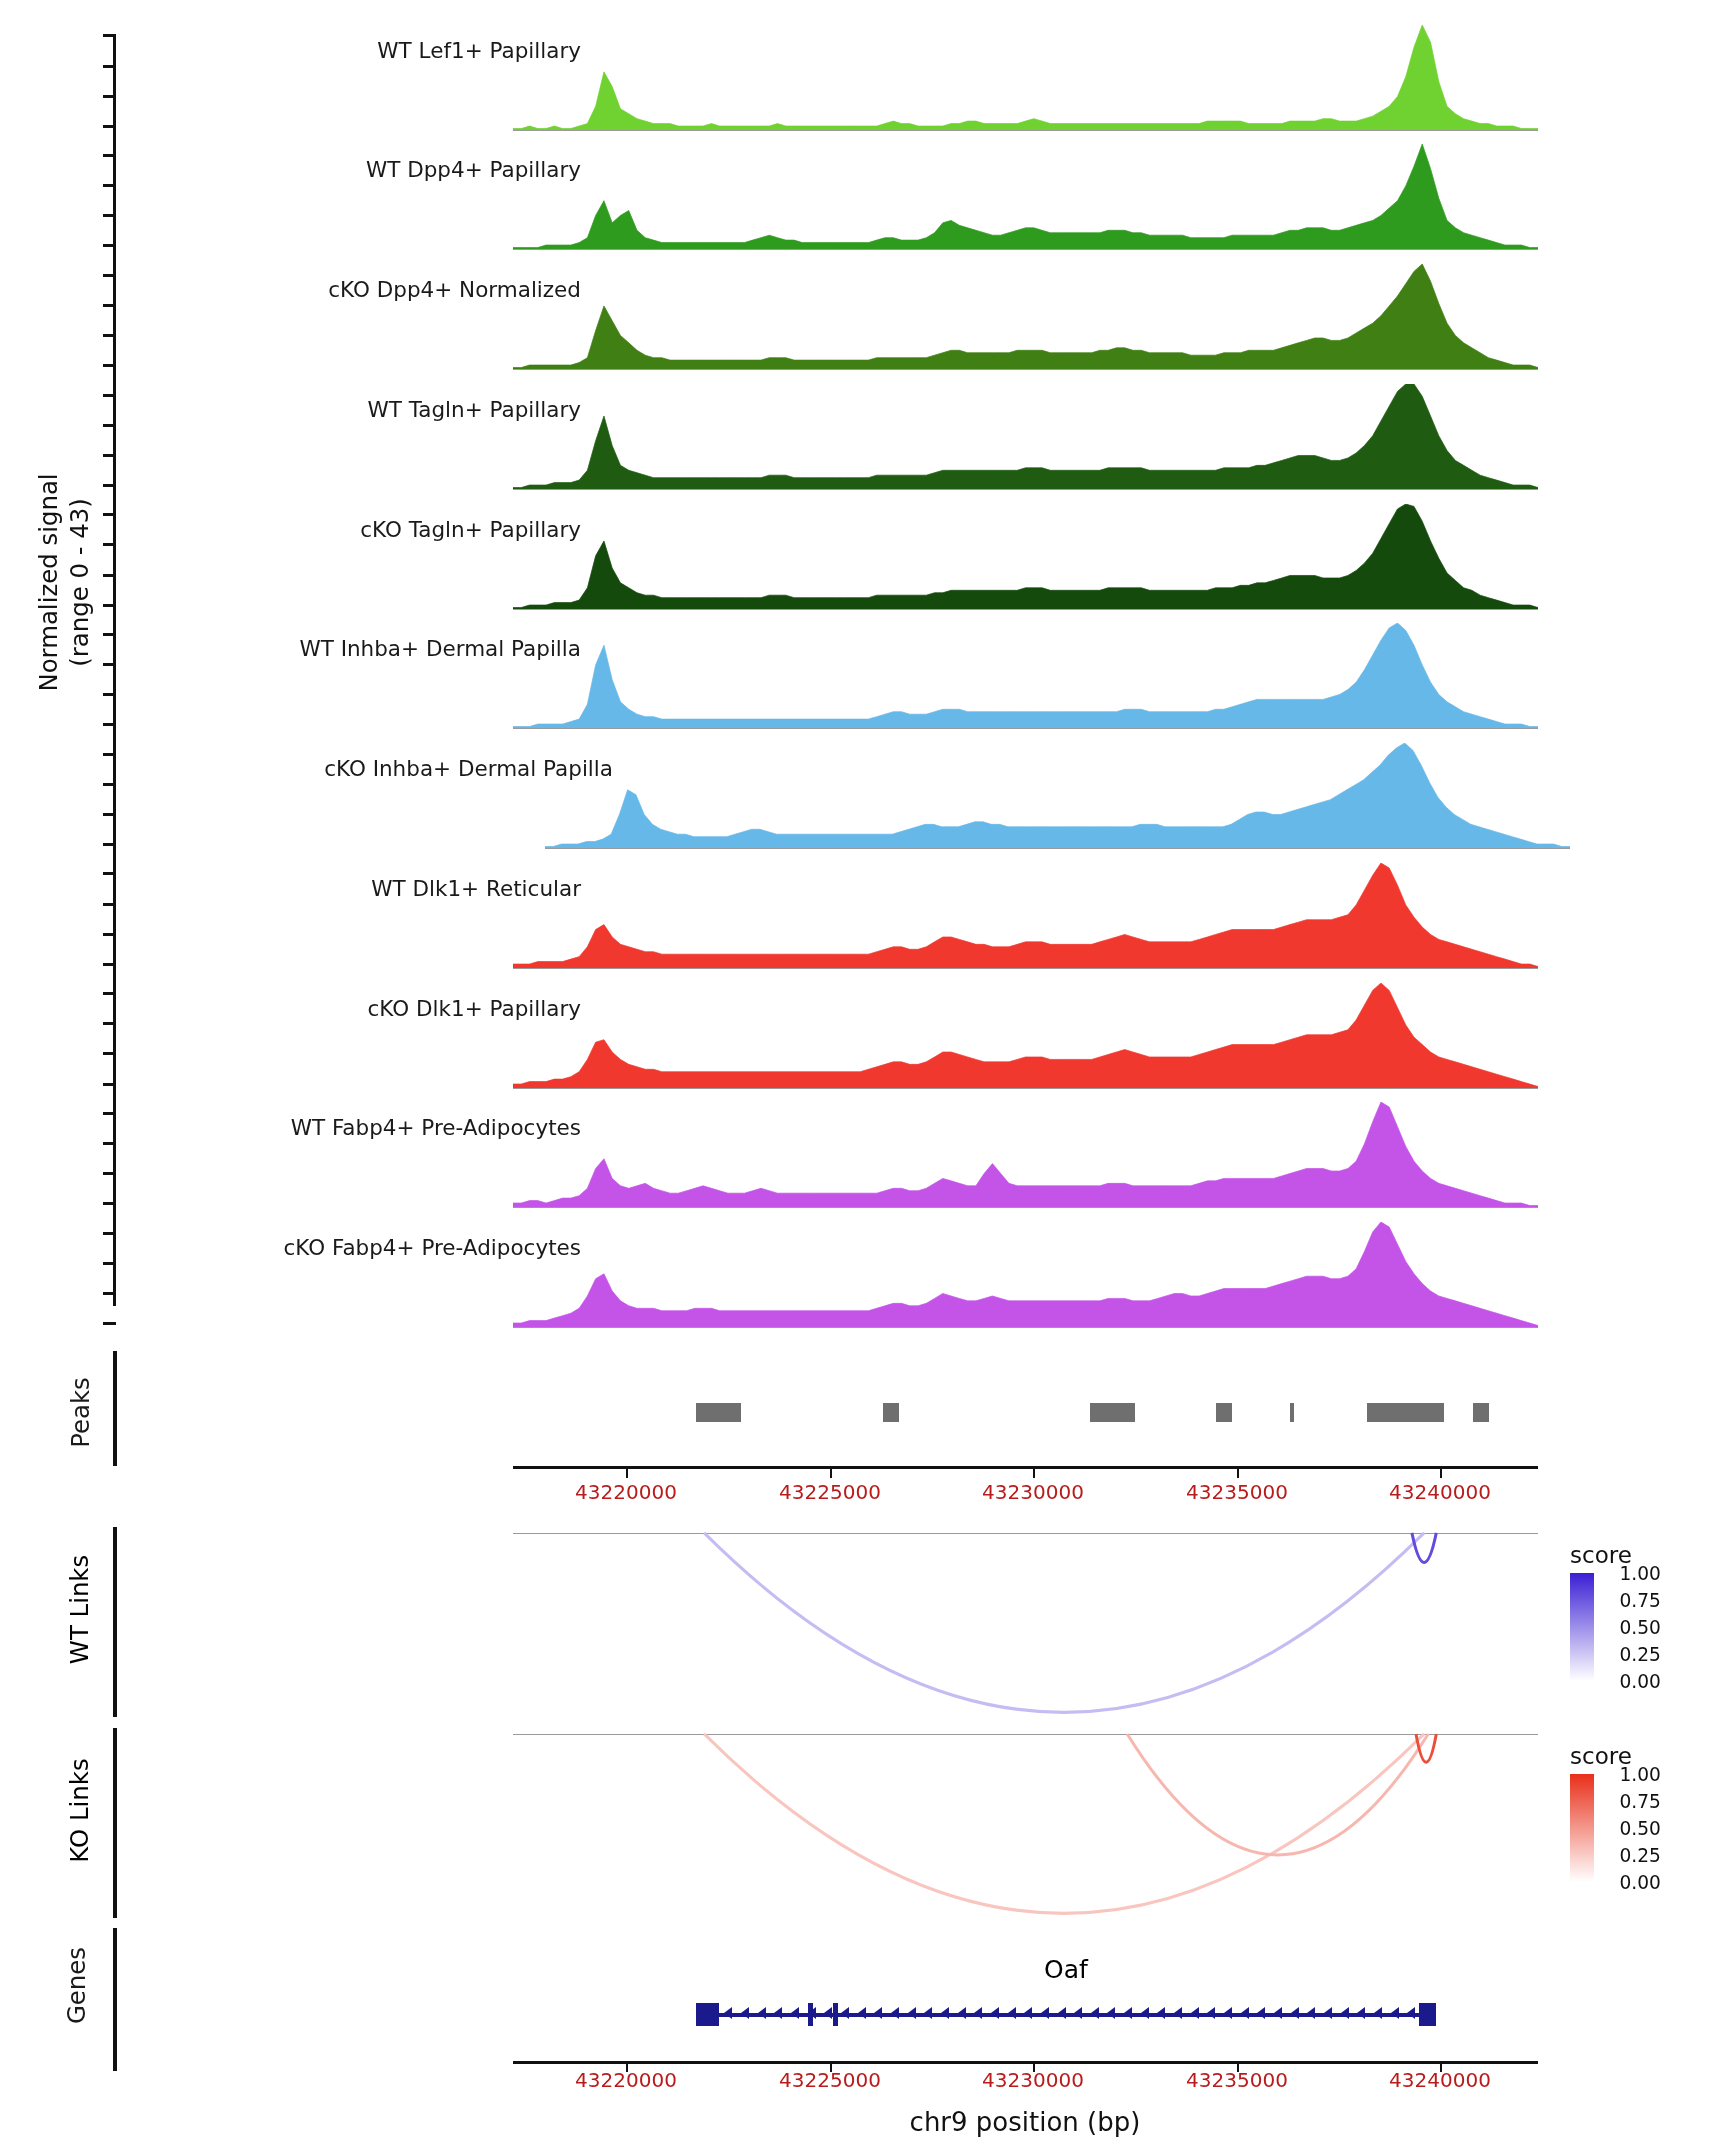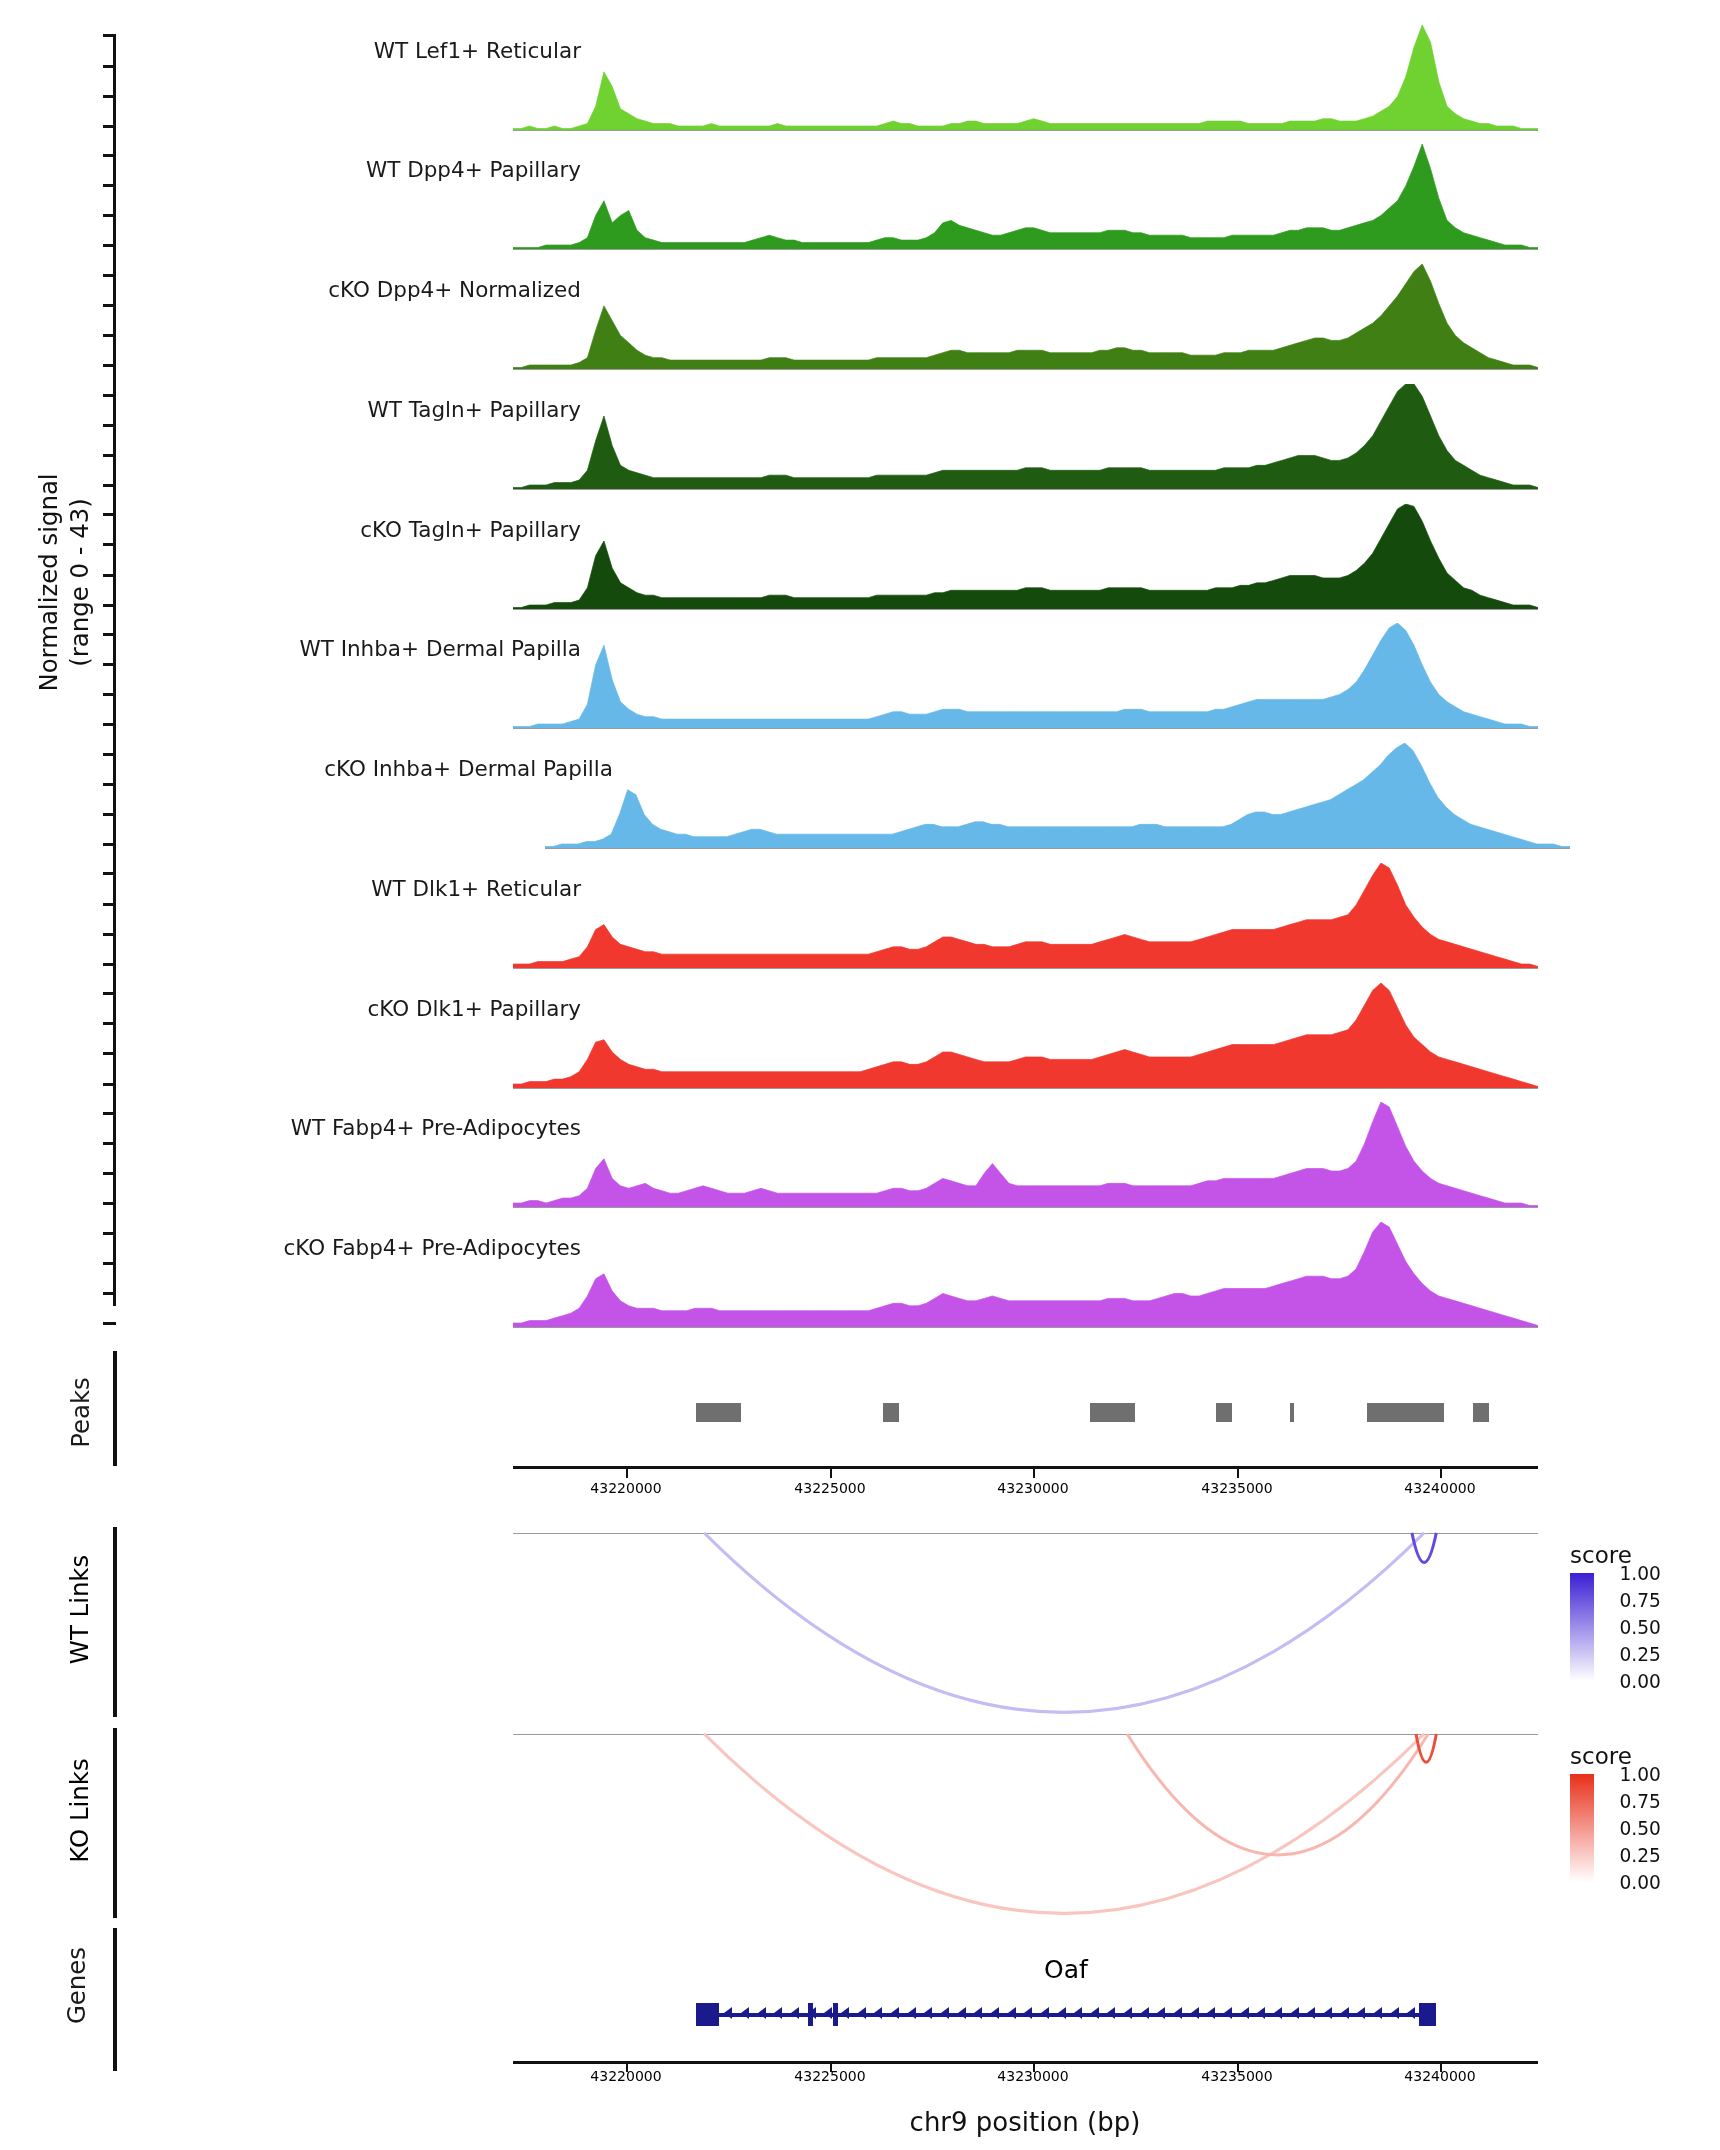--- a/index.html
+++ b/index.html
@@ -27,21 +27,21 @@
   .track .baseline{position:absolute;left:513px;width:1025px;height:1.4px;background:#9a9a9a;}
   .sig{position:absolute;bottom:0;left:0;width:1025px;height:115px;}
 
   
   #peaks-block{position:absolute;left:0;top:1344px;width:1721px;height:165px;}
   #peaks-axisbar{position:absolute;left:113px;top:7.2px;width:4.3px;height:115px;background:#111;}
   #peaks-label{position:absolute;left:-5.7px;top:54px;width:172px;text-align:center;font-size:24.4px;transform:rotate(-90deg);}
   .peak{position:absolute;height:18.6px;background:#6f6f6f;top:59px;}
   #peaks-xaxis{position:absolute;left:513px;top:122px;width:1025px;height:2.9px;background:#111;}
   .xtick{position:absolute;top:125px;width:2.2px;height:8.6px;background:#111;}
-  .xtlabel{position:absolute;top:136px;font-size:14px;color:#000000;transform:translateX(-50%);white-space:nowrap;}
+  .xtlabel{position:absolute;top:136px;font-size:20px;color:#b91c1c;transform:translateX(-50%);white-space:nowrap;}
 
   
   .links-block{position:absolute;left:0;width:1721px;height:215px;}
   .links-axisbar{position:absolute;left:113px;top:7.2px;width:4.3px;height:190px;background:#111;}
   .links-label{position:absolute;left:-43px;top:75px;width:244px;text-align:center;font-size:24.4px;transform:rotate(-90deg);white-space:nowrap;}
   .links-top{position:absolute;left:513px;top:13px;width:1025px;height:1.4px;background:#9a9a9a;}
   .links-svg{position:absolute;left:513px;top:0;width:1025px;height:201px;}
 
   .legend{position:absolute;width:165px;}
   .legend .ltitle{font-size:23px;color:#111;margin-bottom:5.7px;}
@@ -111,21 +111,21 @@
         <div class="cov-tick" style="top: 1262px;"></div>
         <div class="cov-tick" style="top: 1292px;"></div>
         <div class="cov-tick" style="top: 1322px;"></div>
       </div>
     <div id="ylabel">
       <div>Normalized signal</div>
       <div>(range 0 - 43)</div>
     </div>
     <div id="tracks">
         <div class="track" style="top: 16px;">
-          <div class="name">WT Lef1+ Reticular</div>
+          <div class="name">WT Lef1+ Papillary</div>
           <svg class="sig" viewBox="0 0 1430 148" preserveAspectRatio="none" style="left: 513px; top: 8.6px; height: 106px;">
             <path d="M0,148 L0.0,144.6 L11.5,144.6 L23.1,141.1 L34.6,144.6 L46.1,144.6 L57.7,141.1 L69.2,144.6 L80.7,144.6 L92.3,141.1 L103.8,137.7 L115.3,113.6 L126.9,65.4 L138.4,86.0 L149.9,117.0 L161.5,123.9 L173.0,130.8 L184.5,134.2 L196.0,137.7 L207.6,137.7 L219.1,137.7 L230.6,141.1 L242.2,141.1 L253.7,141.1 L265.2,141.1 L276.8,137.7 L288.3,141.1 L299.8,141.1 L311.4,141.1 L322.9,141.1 L334.4,141.1 L346.0,141.1 L357.5,141.1 L369.0,137.7 L380.6,141.1 L392.1,141.1 L403.6,141.1 L415.2,141.1 L426.7,141.1 L438.2,141.1 L449.8,141.1 L461.3,141.1 L472.8,141.1 L484.4,141.1 L495.9,141.1 L507.4,141.1 L519.0,137.7 L530.5,134.2 L542.0,137.7 L553.5,137.7 L565.1,141.1 L576.6,141.1 L588.1,141.1 L599.7,141.1 L611.2,137.7 L622.7,137.7 L634.3,134.2 L645.8,134.2 L657.3,137.7 L668.9,137.7 L680.4,137.7 L691.9,137.7 L703.5,137.7 L715.0,134.2 L726.5,130.8 L738.1,134.2 L749.6,137.7 L761.1,137.7 L772.7,137.7 L784.2,137.7 L795.7,137.7 L807.3,137.7 L818.8,137.7 L830.3,137.7 L841.9,137.7 L853.4,137.7 L864.9,137.7 L876.5,137.7 L888.0,137.7 L899.5,137.7 L911.0,137.7 L922.6,137.7 L934.1,137.7 L945.6,137.7 L957.2,137.7 L968.7,134.2 L980.2,134.2 L991.8,134.2 L1003.3,134.2 L1014.8,134.2 L1026.4,137.7 L1037.9,137.7 L1049.4,137.7 L1061.0,137.7 L1072.5,137.7 L1084.0,134.2 L1095.6,134.2 L1107.1,134.2 L1118.6,134.2 L1130.2,130.8 L1141.7,130.8 L1153.2,134.2 L1164.8,134.2 L1176.3,134.2 L1187.8,130.8 L1199.4,127.3 L1210.9,120.5 L1222.4,113.6 L1234.0,99.8 L1245.5,72.3 L1257.0,31.0 L1268.5,0.0 L1280.1,24.1 L1291.6,79.2 L1303.1,113.6 L1314.7,123.9 L1326.2,130.8 L1337.7,134.2 L1349.3,137.7 L1360.8,137.7 L1372.3,141.1 L1383.9,141.1 L1395.4,141.1 L1406.9,144.6 L1418.5,144.6 L1430.0,144.6 L1430,148 Z" fill="#6fd230" stroke="#6fd230" stroke-width="1"></path>
           </svg>
           <div class="baseline" style="top: 114px;"></div>
         </div>
         <div class="track" style="top: 135px;">
           <div class="name">WT Dpp4+ Papillary</div>
           <svg class="sig" viewBox="0 0 1430 148" preserveAspectRatio="none" style="left: 513px; top: 8.6px; height: 106px;">
             <path d="M0,148 L0.0,144.6 L11.5,144.6 L23.1,144.6 L34.6,144.6 L46.1,141.1 L57.7,141.1 L69.2,141.1 L80.7,141.1 L92.3,137.7 L103.8,130.8 L115.3,99.8 L126.9,79.2 L138.4,110.1 L149.9,99.8 L161.5,92.9 L173.0,120.5 L184.5,130.8 L196.0,134.2 L207.6,137.7 L219.1,137.7 L230.6,137.7 L242.2,137.7 L253.7,137.7 L265.2,137.7 L276.8,137.7 L288.3,137.7 L299.8,137.7 L311.4,137.7 L322.9,137.7 L334.4,134.2 L346.0,130.8 L357.5,127.3 L369.0,130.8 L380.6,134.2 L392.1,134.2 L403.6,137.7 L415.2,137.7 L426.7,137.7 L438.2,137.7 L449.8,137.7 L461.3,137.7 L472.8,137.7 L484.4,137.7 L495.9,137.7 L507.4,134.2 L519.0,130.8 L530.5,130.8 L542.0,134.2 L553.5,134.2 L565.1,134.2 L576.6,130.8 L588.1,123.9 L599.7,110.1 L611.2,106.7 L622.7,113.6 L634.3,117.0 L645.8,120.5 L657.3,123.9 L668.9,127.3 L680.4,127.3 L691.9,123.9 L703.5,120.5 L715.0,117.0 L726.5,117.0 L738.1,120.5 L749.6,123.9 L761.1,123.9 L772.7,123.9 L784.2,123.9 L795.7,123.9 L807.3,123.9 L818.8,123.9 L830.3,120.5 L841.9,120.5 L853.4,120.5 L864.9,123.9 L876.5,123.9 L888.0,127.3 L899.5,127.3 L911.0,127.3 L922.6,127.3 L934.1,127.3 L945.6,130.8 L957.2,130.8 L968.7,130.8 L980.2,130.8 L991.8,130.8 L1003.3,127.3 L1014.8,127.3 L1026.4,127.3 L1037.9,127.3 L1049.4,127.3 L1061.0,127.3 L1072.5,123.9 L1084.0,120.5 L1095.6,120.5 L1107.1,117.0 L1118.6,117.0 L1130.2,117.0 L1141.7,120.5 L1153.2,120.5 L1164.8,117.0 L1176.3,113.6 L1187.8,110.1 L1199.4,106.7 L1210.9,99.8 L1222.4,89.5 L1234.0,79.2 L1245.5,58.5 L1257.0,31.0 L1268.5,0.0 L1280.1,34.4 L1291.6,75.7 L1303.1,106.7 L1314.7,117.0 L1326.2,123.9 L1337.7,127.3 L1349.3,130.8 L1360.8,134.2 L1372.3,137.7 L1383.9,141.1 L1395.4,141.1 L1406.9,141.1 L1418.5,144.6 L1430.0,144.6 L1430,148 Z" fill="#2e9b1f" stroke="#2e9b1f" stroke-width="1"></path>
           </svg>

